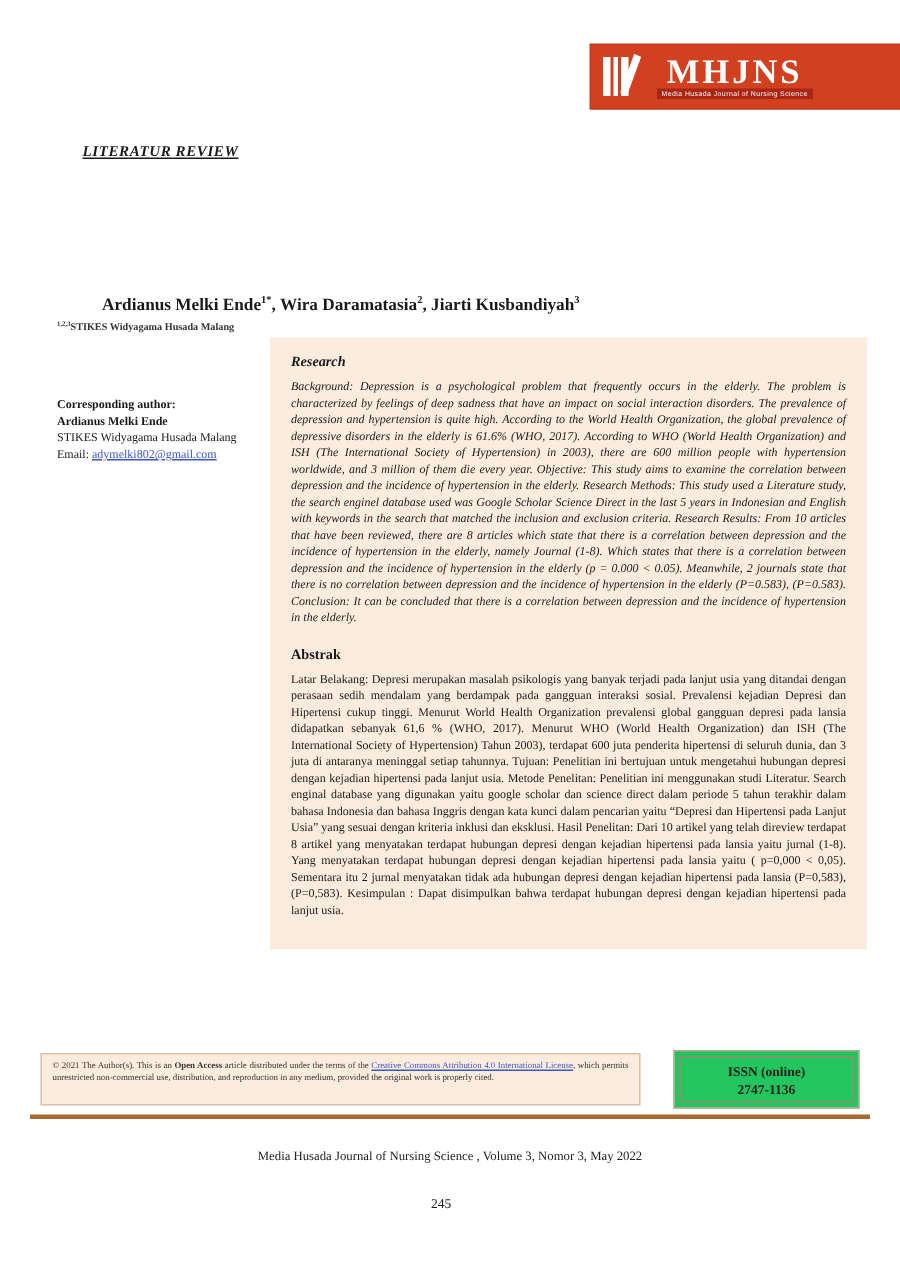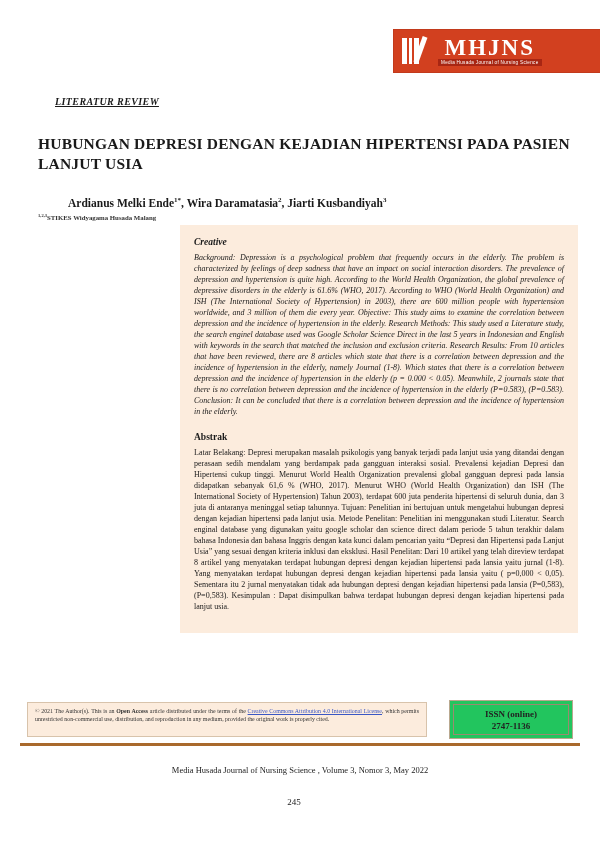--- a/index.html
+++ b/index.html
@@ -76,31 +76,36 @@
       <rect x="17" y="1" width="5" height="27" fill="#ffffff" transform="rotate(20 22 14)"></rect>
     </svg>
     <div class="logo-right">
       <div class="logo-acronym">MHJNS</div>
       <div class="logo-banner">Media Husada Journal of Nursing Science</div>
     </div>
   </div>
 
   <div class="section-label">LITERATUR REVIEW</div>
 
-  <h1 class="title">HUBUNGAN DEPRESI DENGAN KEJADIAN HIPERTENSI PADA PASIEN LANJUT USIA</h1>
 
   <div class="authors">
     <span>Ardianus Melki Ende</span><sup>1*</sup><span>, </span><span>Wira Daramatasia</span><sup>2</sup><span>, </span><span>Jiarti Kusbandiyah</span><sup>3</sup>
   </div>
 
   <div class="affiliation"><sup>1,2,3</sup><span>STIKES Widyagama Husada Malang</span></div>
 
+  <aside class="corresponding">
+    <div class="corr-label">Corresponding author:</div>
+    <div class="corr-name">Ardianus Melki Ende</div>
+    <div class="corr-affil">STIKES Widyagama Husada Malang</div>
+    <div><span>Email: </span><a class="email-link">adymelki802@gmail.com</a></div>
+  </aside>
 
   <section class="abstract-box">
-    <div class="abs-heading en">Creative</div>
+    <div class="abs-heading en">Research</div>
     <p class="abs-body en">Background: Depression is a psychological problem that frequently occurs in the elderly. The problem is characterized by feelings of deep sadness that have an impact on social interaction disorders. The prevalence of depression and hypertension is quite high. According to the World Health Organization, the global prevalence of depressive disorders in the elderly is 61.6% (WHO, 2017). According to WHO (World Health Organization) and ISH (The International Society of Hypertension) in 2003), there are 600 million people with hypertension worldwide, and 3 million of them die every year. Objective: This study aims to examine the correlation between depression and the incidence of hypertension in the elderly. Research Methods: This study used a Literature study, the search enginel database used was Google Scholar Science Direct in the last 5 years in Indonesian and English with keywords in the search that matched the inclusion and exclusion criteria. Research Results: From 10 articles that have been reviewed, there are 8 articles which state that there is a correlation between depression and the incidence of hypertension in the elderly, namely Journal (1-8). Which states that there is a correlation between depression and the incidence of hypertension in the elderly (p = 0.000 &lt; 0.05). Meanwhile, 2 journals state that there is no correlation between depression and the incidence of hypertension in the elderly (P=0.583), (P=0.583). Conclusion: It can be concluded that there is a correlation between depression and the incidence of hypertension in the elderly.</p>
     <div class="abs-heading id">Abstrak</div>
     <p class="abs-body id">Latar Belakang: Depresi merupakan masalah psikologis yang banyak terjadi pada lanjut usia yang ditandai dengan perasaan sedih mendalam yang berdampak pada gangguan interaksi sosial.  Prevalensi kejadian Depresi dan Hipertensi cukup tinggi. Menurut World Health Organization prevalensi global gangguan depresi pada lansia didapatkan sebanyak 61,6 % (WHO, 2017). Menurut WHO (World Health Organization) dan ISH (The International Society of Hypertension) Tahun 2003), terdapat 600 juta penderita hipertensi di seluruh dunia, dan 3 juta di antaranya meninggal setiap tahunnya. Tujuan: Penelitian ini bertujuan untuk mengetahui hubungan depresi dengan kejadian hipertensi pada lanjut usia.  Metode Penelitan: Penelitian ini menggunakan studi Literatur. Search enginal database yang digunakan yaitu google scholar dan science direct dalam periode 5 tahun terakhir dalam bahasa Indonesia dan bahasa Inggris dengan kata kunci dalam pencarian yaitu “Depresi dan Hipertensi pada Lanjut Usia” yang sesuai dengan kriteria inklusi dan eksklusi.   Hasil Penelitan: Dari 10 artikel yang telah direview terdapat 8 artikel yang menyatakan terdapat hubungan depresi dengan kejadian hipertensi pada lansia yaitu jurnal (1-8). Yang menyatakan terdapat hubungan depresi dengan kejadian hipertensi pada lansia yaitu ( p=0,000 &lt; 0,05). Sementara itu 2 jurnal menyatakan tidak ada hubungan depresi dengan kejadian hipertensi pada lansia (P=0,583), (P=0,583).  Kesimpulan : Dapat disimpulkan bahwa terdapat hubungan depresi dengan kejadian hipertensi pada lanjut usia.</p>
   </section>
 
   <div class="copyright-box"><span>© 2021 The Author(s). This  is an </span><b>Open Access</b><span> article distributed under the terms of the </span><a class="cc-link">Creative Commons Attribution 4.0 International License</a><span>, which  permits  unrestricted  non-commercial use, distribution, and  reproduction  in  any   medium,  provided  the original  work  is properly cited.</span></div>
 
   <div class="issn-box">
     <div class="issn-inner">
       <div>ISSN (online)</div>

